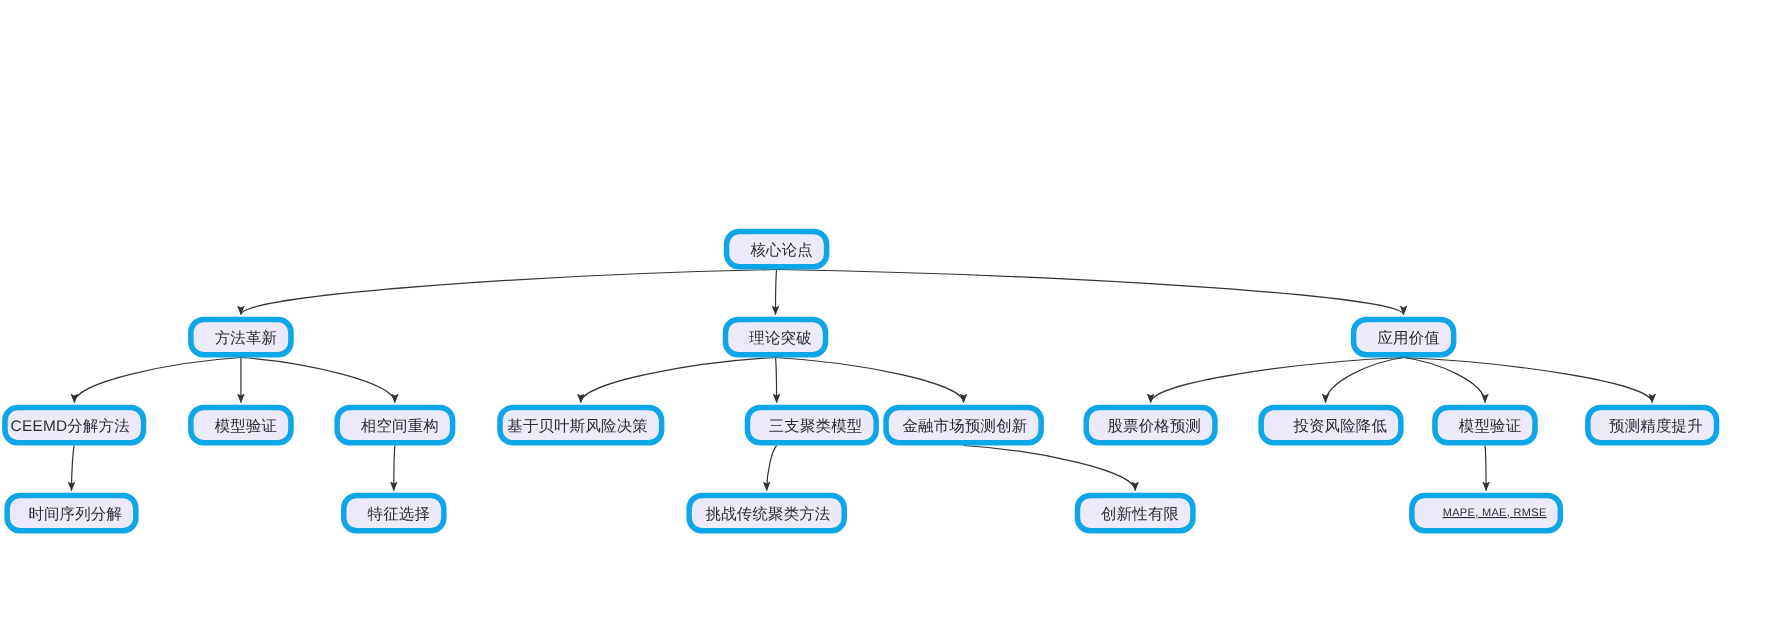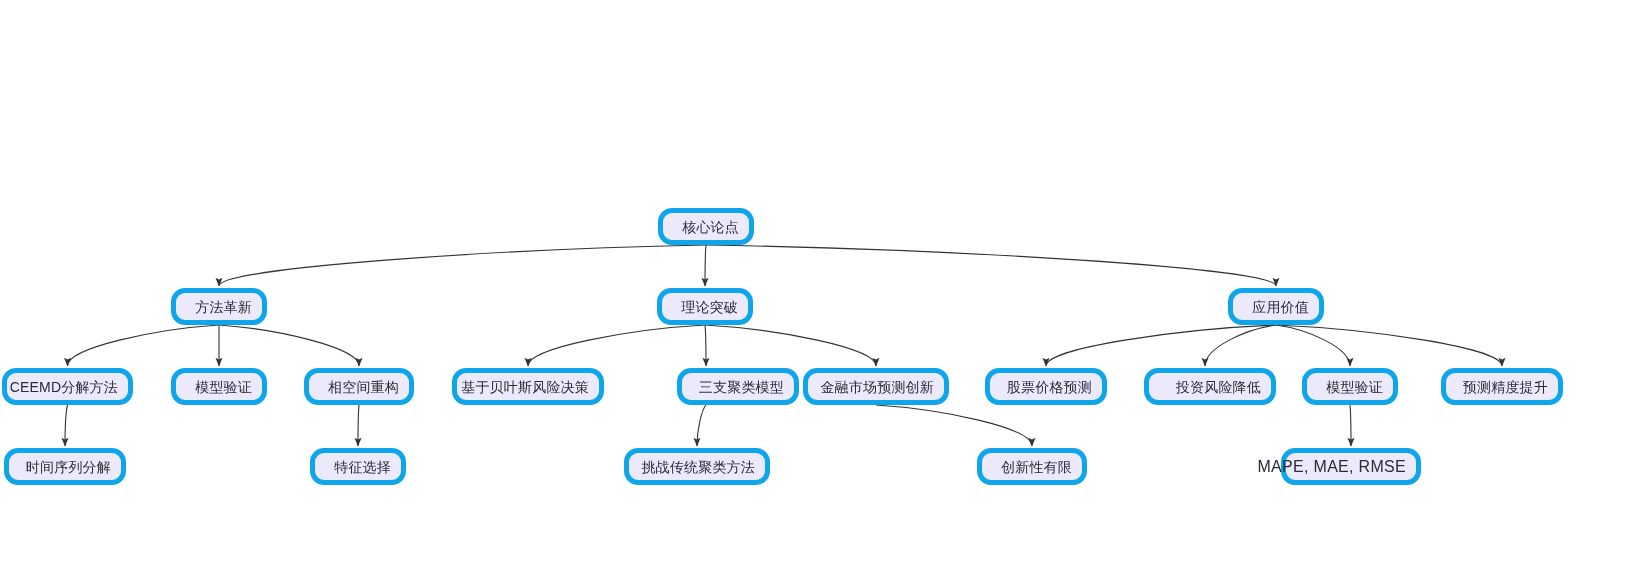--- a/index.html
+++ b/index.html
@@ -39,22 +39,23 @@
     font-size: 14px;
     line-height: 1;
     white-space: nowrap;
     letter-spacing: 0.2px;
   }
   .node .node-label {
     display: block;
     padding: 0 10px;
   }
   .node.latin .node-label {
-    font-size: 16px;
+    font-size: 10px;
     letter-spacing: 0.3px;
+    text-decoration: underline;
   }
 </style>
 </head>
 <body>
 
 <div id="canvas">
   <svg id="edge-layer" viewBox="0 0 1628 576" xmlns="http://www.w3.org/2000/svg">
     <defs>
       <marker id="arrow" markerWidth="10" markerHeight="10" refX="7.5" refY="3.2" orient="auto" markerUnits="strokeWidth">
         <path d="M0,0 L8,3.2 L0,6.4 L1.6,3.2 z" fill="#333333"></path>

